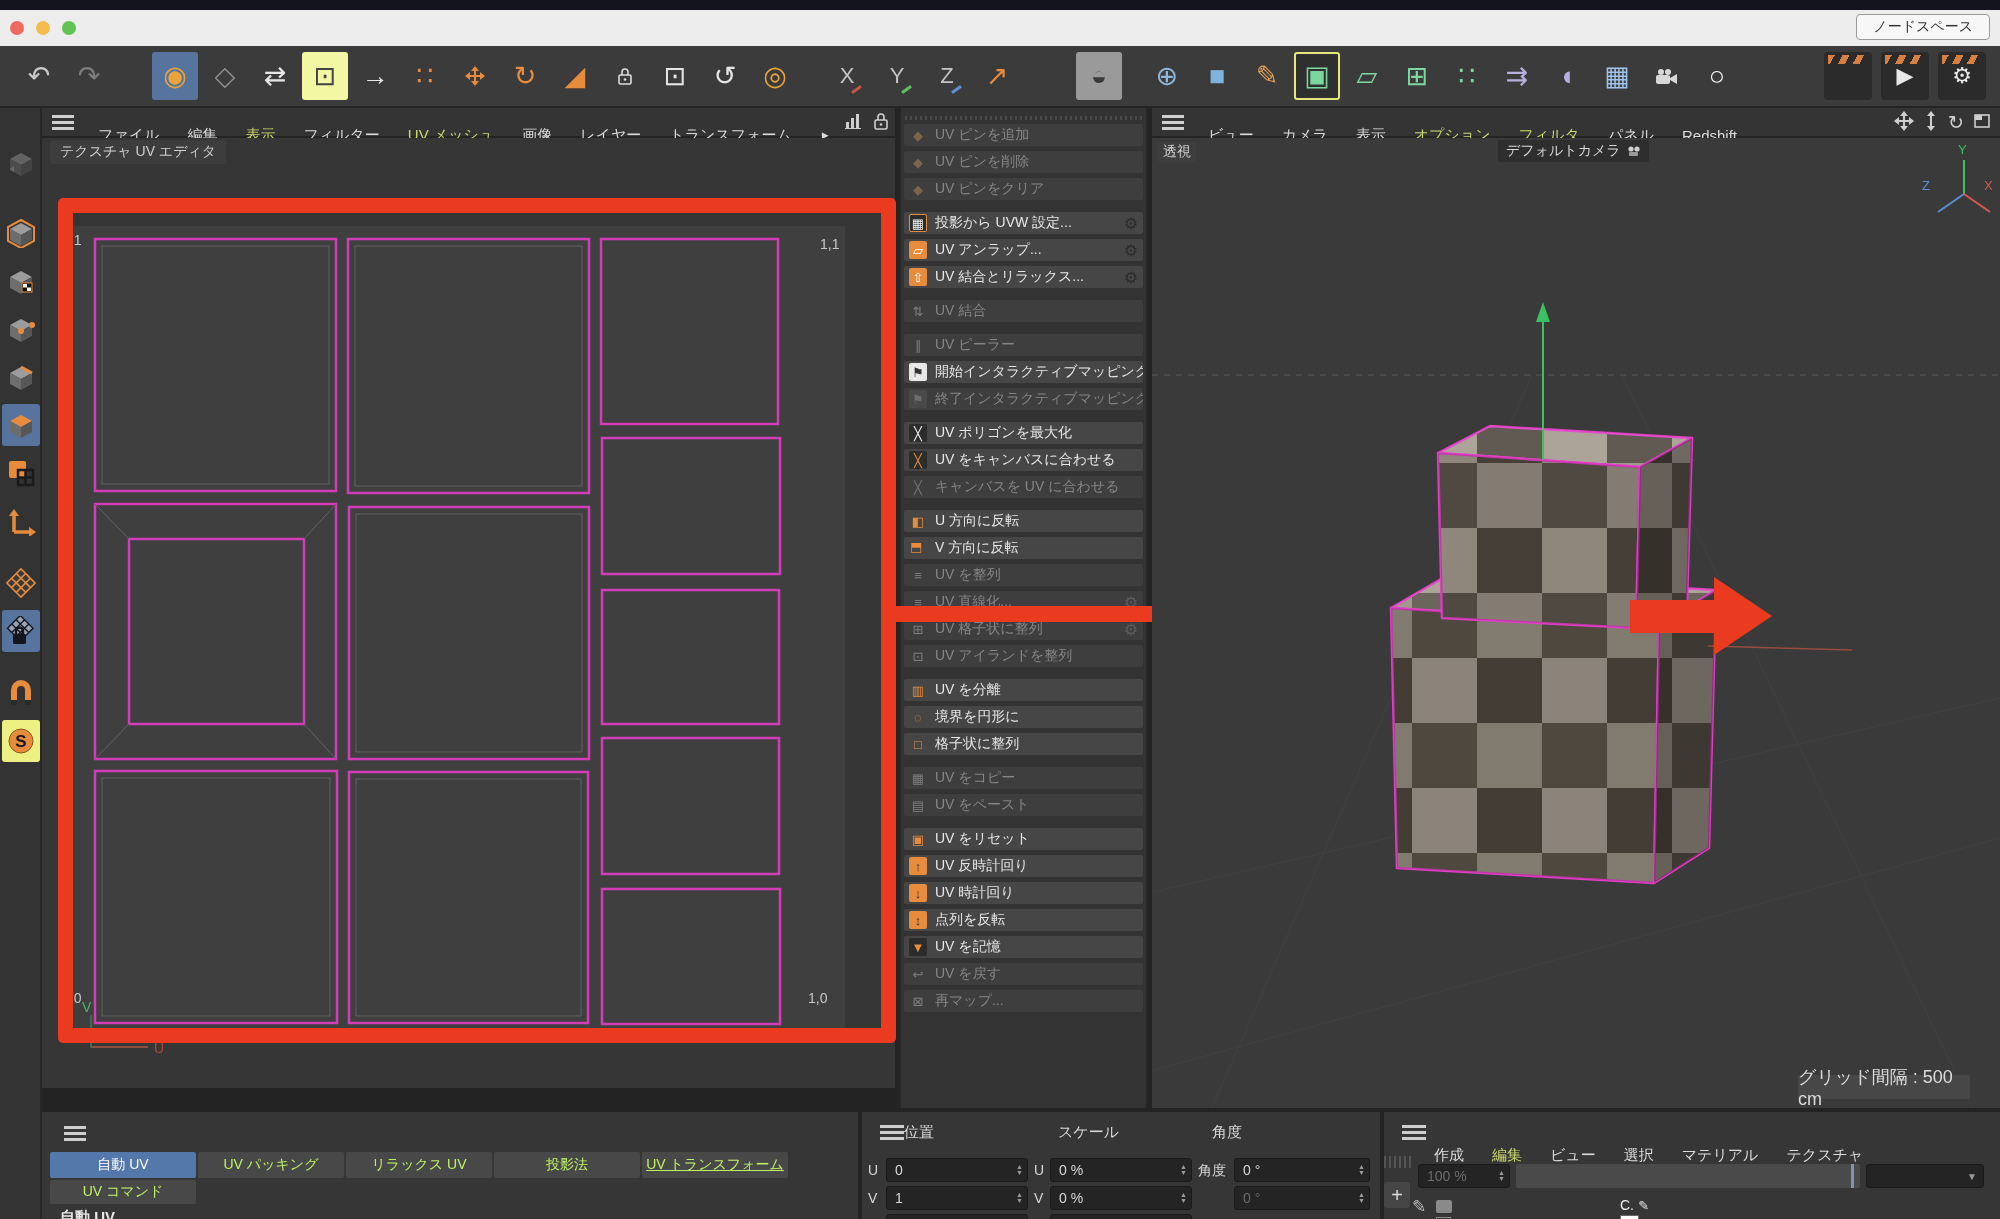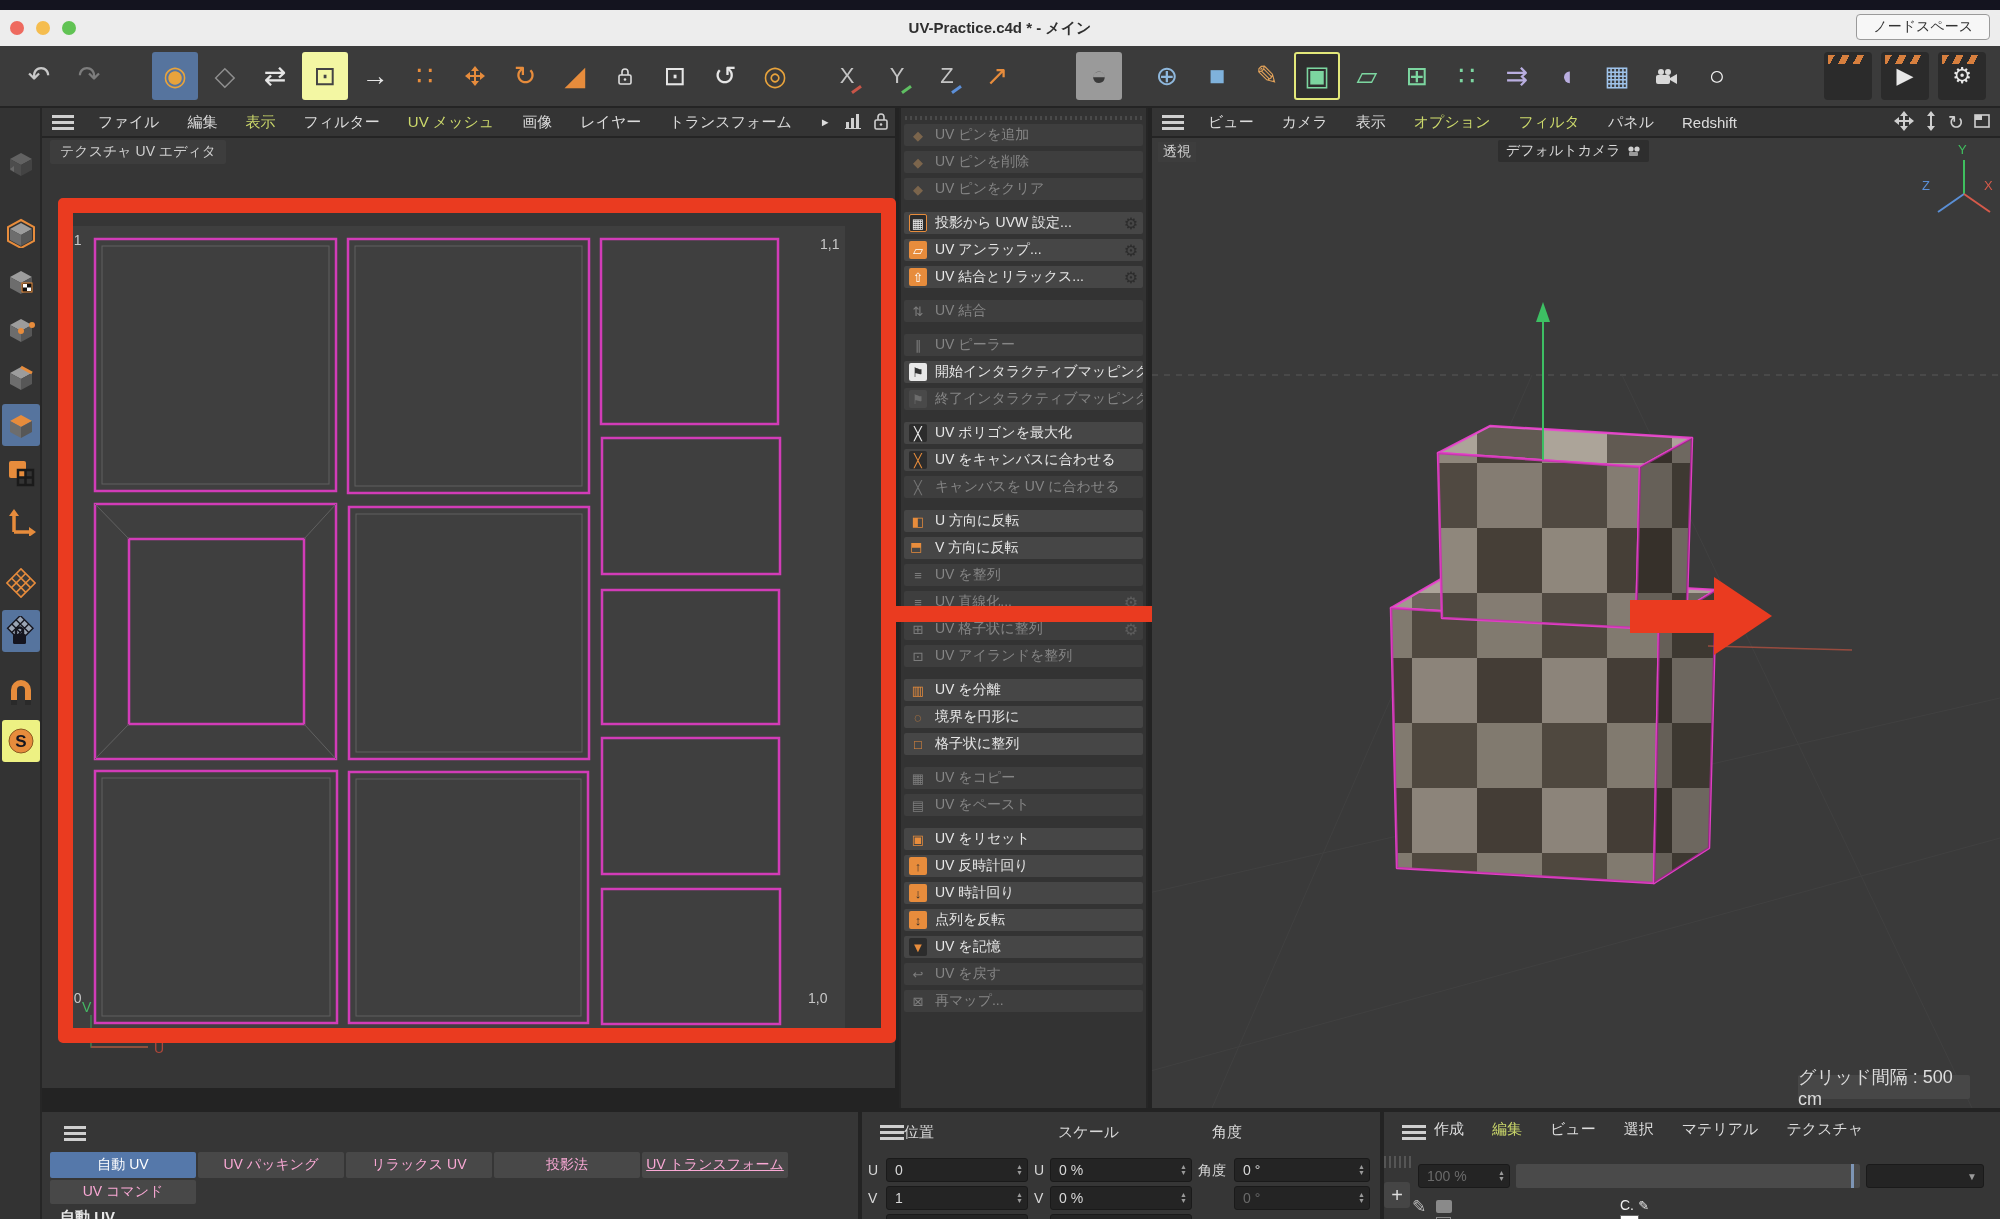--- a/index.html
+++ b/index.html
@@ -23,21 +23,21 @@
   .tbtn.sel-outline{outline:2px solid #e3e87a;outline-offset:-2px;background:#2f2f2f;}
   .tbtn.axis-x::after,.tbtn.axis-y::after,.tbtn.axis-z::after{content:"";position:absolute;right:8px;bottom:9px;width:11px;height:3px;transform:rotate(-35deg);}
   .tbtn.axis-x::after{background:#c85548;}
   .tbtn.axis-y::after{background:#5fbf62;}
   .tbtn.axis-z::after{background:#5c8fd8;}
   .tb-render{background:#2b2b2b;border-radius:4px;width:48px;color:#e8e8e8;overflow:hidden;}
   .tb-render::before{content:"";position:absolute;left:4px;top:3px;width:40px;height:9px;
         background:repeating-linear-gradient(118deg,#d77f3e 0 6px,transparent 6px 13px);}
   
   .menubar{height:30px;background:#343434;border-bottom:2px solid #242424;display:flex;align-items:center;gap:0;box-sizing:border-box;}
-  .mitem{padding:0 14px;color:#dcdcdc;font-size:15px;white-space:nowrap;}
+  .mitem{padding:0 14px;color:#dcdcdc;font-size:15px;white-space:nowrap;margin-top:26px;}
   .mitem.hl{color:#ccd96b;}
   .hamb{width:22px;height:15px;margin:0 10px;flex:0 0 auto;
         background:linear-gradient(#cfcfcf 0 3px,transparent 3px 6px,#cfcfcf 6px 9px,transparent 9px 12px,#cfcfcf 12px 15px);}
   .cornicons{display:flex;gap:10px;align-items:center;margin-left:auto;padding-right:10px;}
   
   #dock{left:0;top:108px;width:42px;height:1111px;background:#333;border-right:2px solid #262626;box-sizing:border-box;}
   .dockbtn{position:absolute;left:2px;width:38px;height:42px;border-radius:3px;display:flex;align-items:center;justify-content:center;}
   .dockbtn.active{background:#56749e;}
   .dockbtn.active-yellow{background:#edf183;}
   .dockbtn.disabled{opacity:.45;}
@@ -63,21 +63,21 @@
   .chip.r90{transform:rotate(90deg);}
   
   #vpmenubar{left:1152px;top:108px;width:848px;}
   #viewport{left:1152px;top:138px;width:848px;height:970px;background:#3a3a3a;overflow:hidden;}
   #vplabel{left:1158px;top:142px;color:#cfcfcf;font-size:14px;background:#40404080;padding:1px 5px;}
   #camchip{left:1498px;top:140px;background:#2e2e2e;color:#d8d8d8;font-size:14px;padding:2px 8px;border-radius:2px;display:flex;gap:6px;align-items:center;}
   #gridchip{left:1798px;top:1075px;width:172px;height:24px;background:#474747;color:#dcdcdc;font-size:18px;
             display:flex;align-items:center;justify-content:center;border-radius:2px;}
   
   .bpanel{top:1112px;height:107px;background:#363636;}
-  .tab{height:26px;display:flex;align-items:center;justify-content:center;font-size:14px;background:#484848;color:#f9a8d4;
+  .tab{height:26px;display:flex;align-items:center;justify-content:center;font-size:14px;background:#484848;color:#bef264;
        border-radius:2px;position:absolute;width:146px;}
   .tab.active{background:#5578aa;color:#fff;}
   .fld{position:absolute;height:24px;background:#242424;border:1px solid #1a1a1a;border-radius:3px;
        display:flex;align-items:center;color:#d8d8d8;font-size:14px;padding-left:8px;box-sizing:border-box;}
   .fld .stp{margin-left:auto;margin-right:4px;display:flex;flex-direction:column;line-height:6px;font-size:7px;color:#9a9a9a;}
   .fld.dim{color:#6a6a6a;}
   .flabel{position:absolute;color:#d8d8d8;font-size:14px;}
   .fhead{position:absolute;color:#d8d8d8;font-size:15px;}
   
   .anno{z-index:60;pointer-events:none;}
@@ -91,21 +91,20 @@
 <body>
 
 <div id="app">
 
   <div class="abs" id="topstrip"></div>
 
   <div class="abs" id="titlebar" style="padding-left:10px;box-sizing:border-box;">
     <div class="tl" style="background:#ee6a5f"></div>
     <div class="tl" style="background:#f5bd4f"></div>
     <div class="tl" style="background:#61c354"></div>
-    <div id="wintitle">UV-Practice.c4d * - メイン</div>
     <div id="nodespace">ノードスペース</div>
   </div>
 
   <div class="abs" id="toolbar">
       <div class="tbtn" style="color: rgb(200, 200, 200);">↶</div>
       <div class="tbtn" style="color: rgb(125, 125, 125);">↷</div>
       <div class="tbtn sel-blue" style="margin-left: 36px; color: rgb(232, 163, 60);">◉</div>
       <div class="tbtn" style="color: rgb(143, 143, 143);">◇</div>
       <div class="tbtn" style="color: rgb(230, 230, 230);">⇄</div>
       <div class="tbtn sel-yellow" style="color: rgb(68, 68, 68);">⊡</div>

